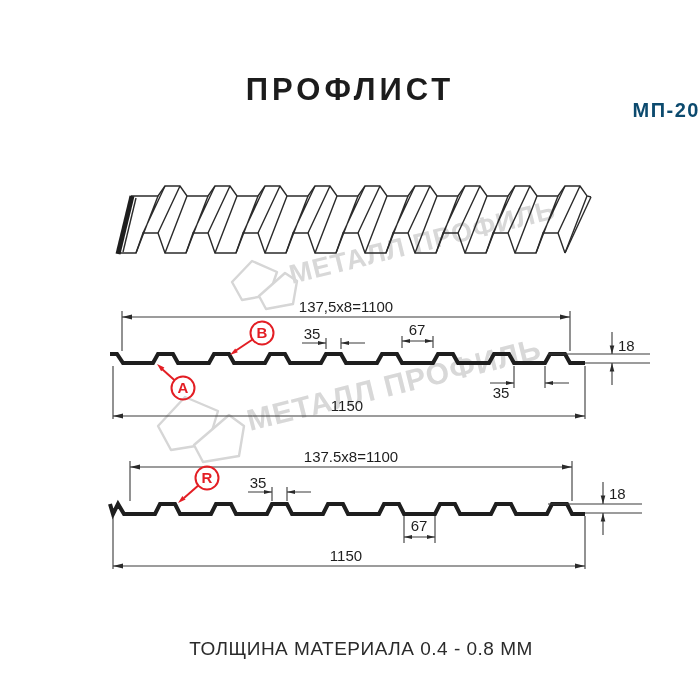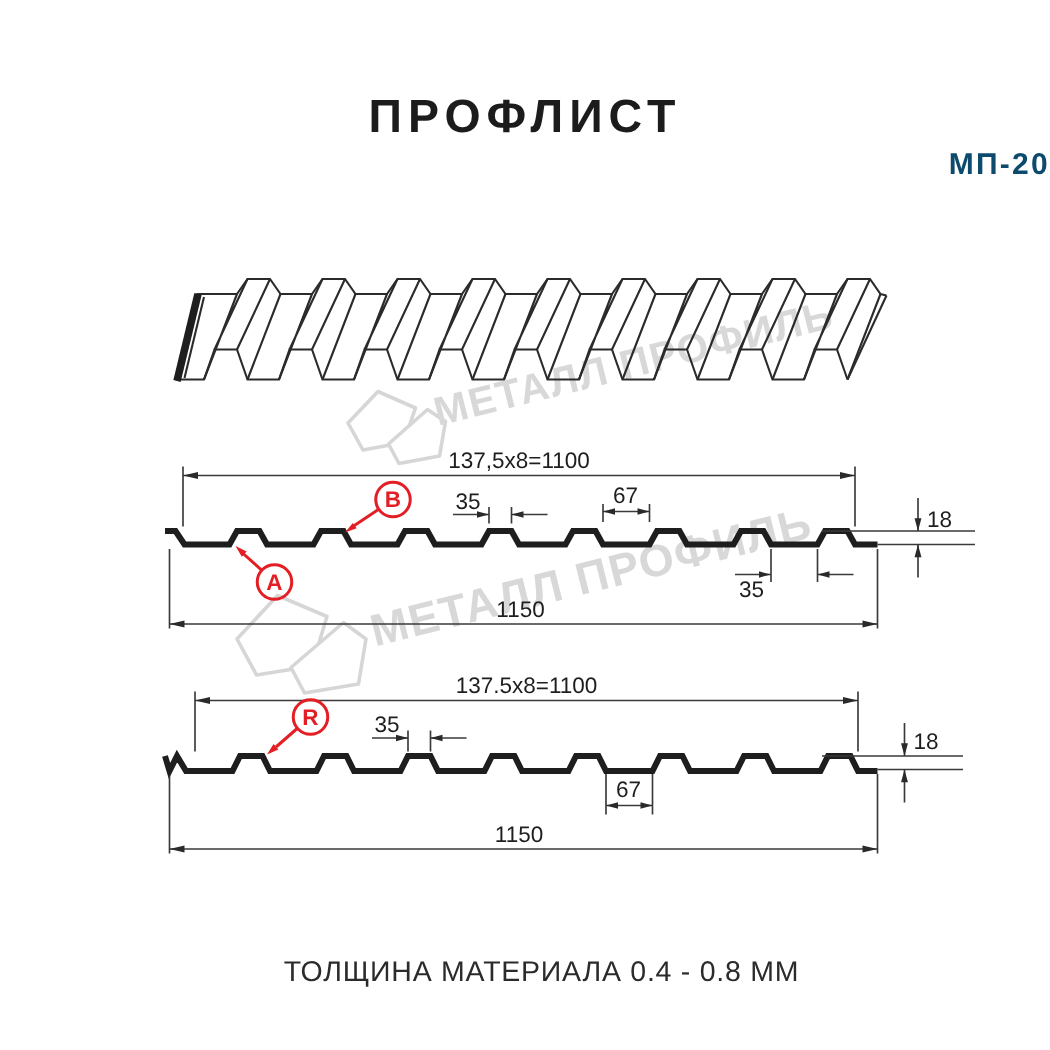--- a/index.html
+++ b/index.html
@@ -1,18 +1,18 @@
 <!DOCTYPE html>
 <html><head>
 <meta charset="utf-8">
 <style>
   html,body{margin:0;padding:0;background:#ffffff;}
   body{width:700px;height:700px;position:relative;overflow:hidden;
        font-family:"Liberation Sans",sans-serif;}
-  .title{position:absolute;top:60px;left:0;width:700px;text-align:center;
+  .title{position:absolute;top:72px;left:0;width:700px;text-align:center;
          font-size:31px;font-weight:700;letter-spacing:4px;color:#1c1c1c;}
   .subtitle{position:absolute;top:99px;left:0;width:700px;text-align:right;
          font-size:20px;font-weight:600;letter-spacing:1.5px;color:#0c4a6e;}
   .footer{position:absolute;top:638px;left:0;width:700px;text-align:center;
          font-size:19px;font-weight:400;letter-spacing:0.5px;color:#2b2b2b;margin-left:11px;}
   svg{position:absolute;top:0;left:0;}
   .thin{stroke:#3a3a3a;stroke-width:1.1;fill:none;}
   .arr{fill:#2a2a2a;stroke:none;}
   .prof{stroke:#1e1e1e;stroke-width:4;fill:none;stroke-linejoin:miter;}
   .sheet{stroke:#2b2b2b;stroke-width:1.4;fill:none;stroke-linejoin:miter;}

